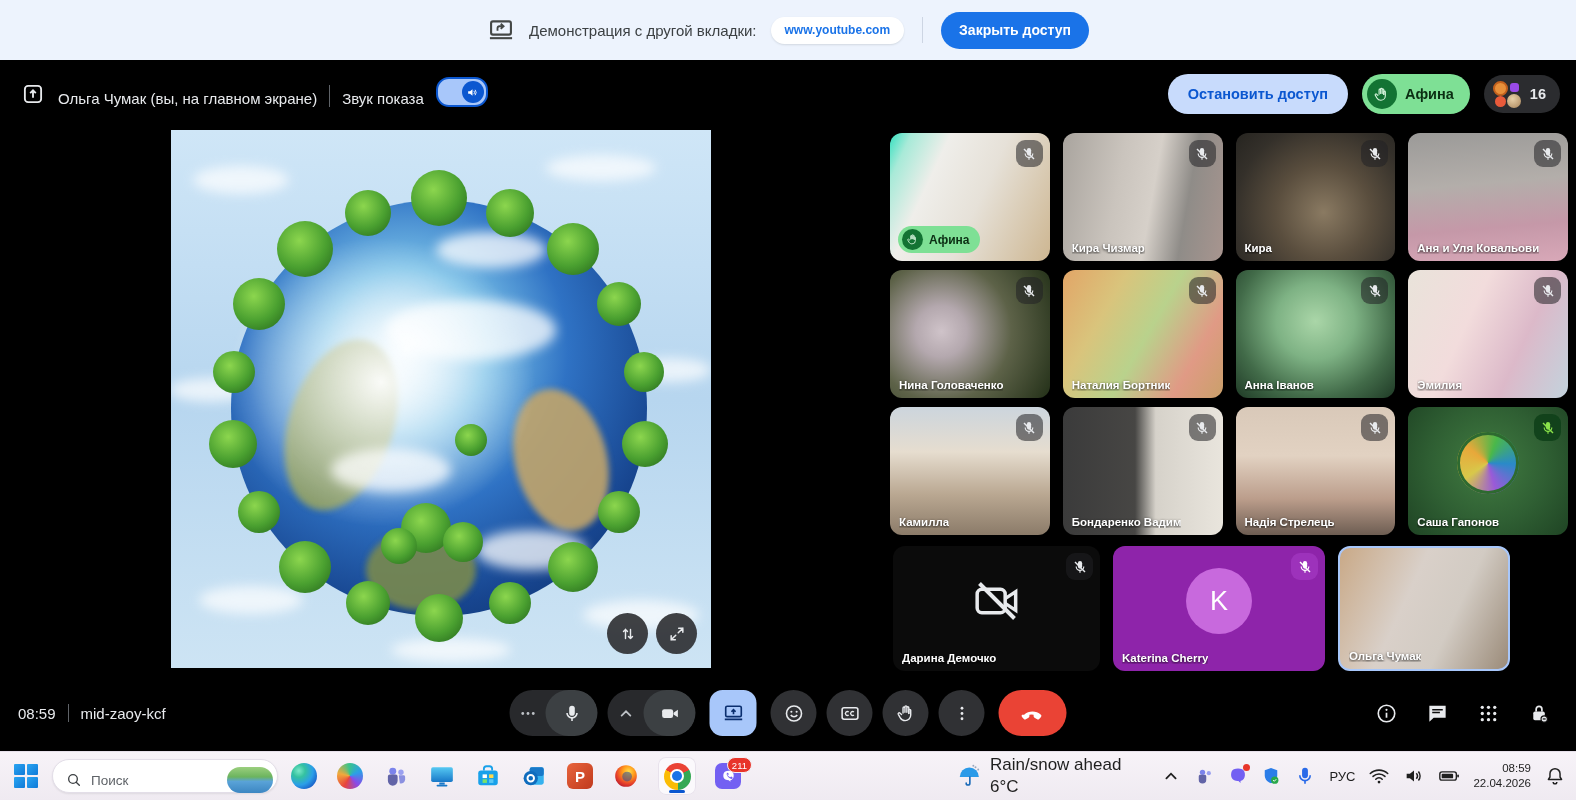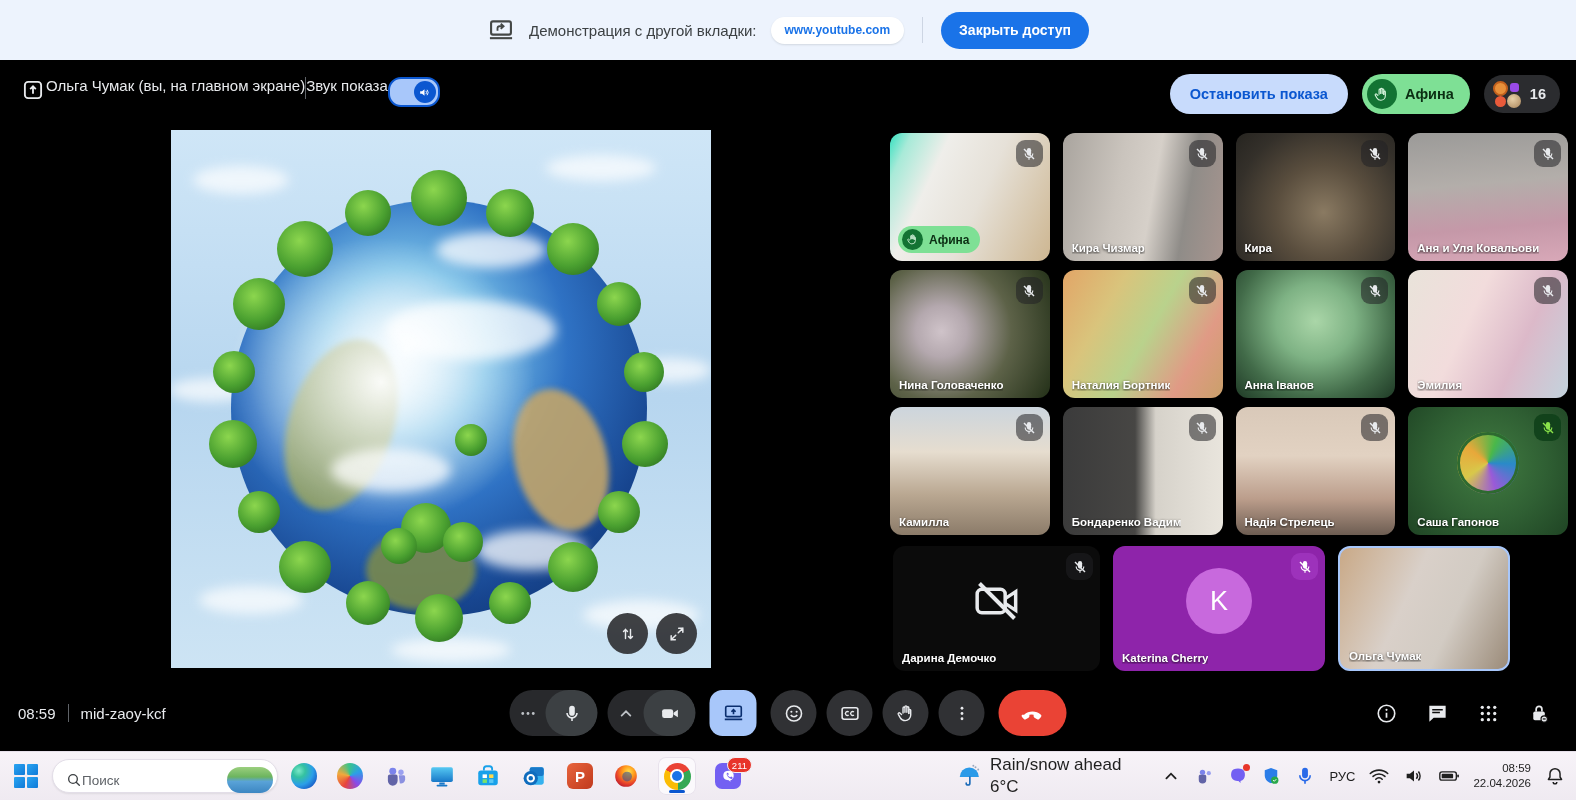--- a/index.html
+++ b/index.html
@@ -14,21 +14,21 @@
   .banner .b-icon{width:28px;height:28px;color:#444746}
   .banner .b-text{font-size:15px;color:#3c4043}
   .url-pill{background:#fff;border-radius:14px;height:27px;display:flex;align-items:center;
             padding:0 14px;font-size:12px;font-weight:bold;color:#1a73e8;box-shadow:0 1px 2px rgba(60,64,67,.15);cursor:pointer}
   .b-div{width:1px;height:26px;background:#cdd5e3;margin:0 4px}
   .stop-access{background:#1a73e8;color:#fff;border:none;font-family:inherit;font-size:14px;font-weight:bold;
                height:37px;border-radius:19px;padding:0 18px;cursor:pointer}
 
   
   .meet-header{position:absolute;left:0;top:60px;width:100%;height:70px;}
-  .mh-left{position:absolute;left:20px;top:17px;display:flex;align-items:flex-start;}
+  .mh-left{position:absolute;left:20px;top:17px;display:flex;align-items:flex-end;gap:12px;}
   .mh-present-ic{width:26px;height:26px;color:#e8eaed}
   .mh-title{font-size:15px;color:#e8eaed}
   .mh-sep{width:1px;height:22px;background:#5f6368}
   .mh-sound{font-size:15px;color:#e8eaed}
   .toggle{width:48px;height:26px;border-radius:13px;background:#a8c7fa;position:relative;cursor:pointer;border:2px solid #0b57d0}
   .toggle .knob{position:absolute;right:2px;top:2px;width:22px;height:22px;border-radius:50%;background:#0b57d0;
                 display:flex;align-items:center;justify-content:center;color:#fff}
   .mh-right{position:absolute;right:16px;top:14px;display:flex;align-items:center;gap:14px;}
   .stop-present{background:#c8dbfc;color:#0b57d0;border:none;font-family:inherit;font-size:14.5px;font-weight:bold;
                 height:40px;border-radius:20px;padding:0 20px;cursor:pointer}
@@ -121,21 +121,21 @@
                    display:flex;align-items:center;justify-content:center;cursor:pointer}
   .cb-right svg{width:23px;height:23px}
 
   
   .taskbar{position:absolute;left:0;bottom:0;width:100%;height:48px;
            background:linear-gradient(180deg,#f7f3f8,#efeaf1);border-top:1px solid #e6e0ea;}
   .tb-start{position:absolute;left:14px;top:12px;width:24px;height:24px;display:grid;
             grid-template-columns:11px 11px;grid-template-rows:11px 11px;gap:2px;cursor:pointer}
   .tb-start i{background:linear-gradient(135deg,#2aa5f2,#0f7ad8);border-radius:1px}
   .tb-search{position:absolute;left:52px;top:7px;width:226px;height:34px;background:#fff;border-radius:17px;
-             border:1px solid #e3dee8;box-shadow:0 1px 2px rgba(0,0,0,.08);display:flex;align-items:center;
+             border:1px solid #e3dee8;box-shadow:0 1px 2px rgba(0,0,0,.08);display:flex;align-items:center;gap:9px;
              padding:8px 4px 0 13px;box-sizing:border-box;cursor:text}
   .tb-search .q{width:16px;height:16px;color:#3c4043}
   .tb-search .ph{flex:1;font-size:13.5px;color:#5f6368}
   .bing-thumb{width:46px;height:26px;border-radius:13px;
               background:linear-gradient(180deg,#9bcf7e 0%,#6cb45e 38%,#5aa3d8 55%,#3c86c2 100%)}
   .tb-apps{position:absolute;left:290px;top:0;height:48px;display:flex;align-items:center;gap:18px}
   .tb-ic{width:28px;height:28px;display:flex;align-items:center;justify-content:center;cursor:pointer;position:relative}
   .edge-ic{width:26px;height:26px;border-radius:50%;
            background:radial-gradient(circle at 30% 30%,#7ae8c8 0%,#35c2a0 25%,#2b9fe8 55%,#1a5fc8 80%,#123f8a 100%)}
   .copilot-ic{width:26px;height:26px;border-radius:50%;
@@ -326,21 +326,21 @@
       <span class="mh-sound">Звук показа</span>
       <span class="toggle">
         <span class="knob">
             <svg width="13" height="13" viewBox="0 0 24 24">
               <use href="#ic-speaker"></use>
             </svg>
           </span>
       </span>
     </div>
     <div class="mh-right">
-      <button class="stop-present">Остановить показа</button>
+      <button class="stop-present">Остановить доступ</button>
       <span class="hand-pill">
         <span class="hp-ic">
             <svg width="17" height="17" viewBox="0 0 24 24">
               <use href="#ic-hand"></use>
             </svg>
           </span>
         <span class="hp-name">Афина</span>
       </span>
       <span class="people-pill">
         <span class="mini-avs">

